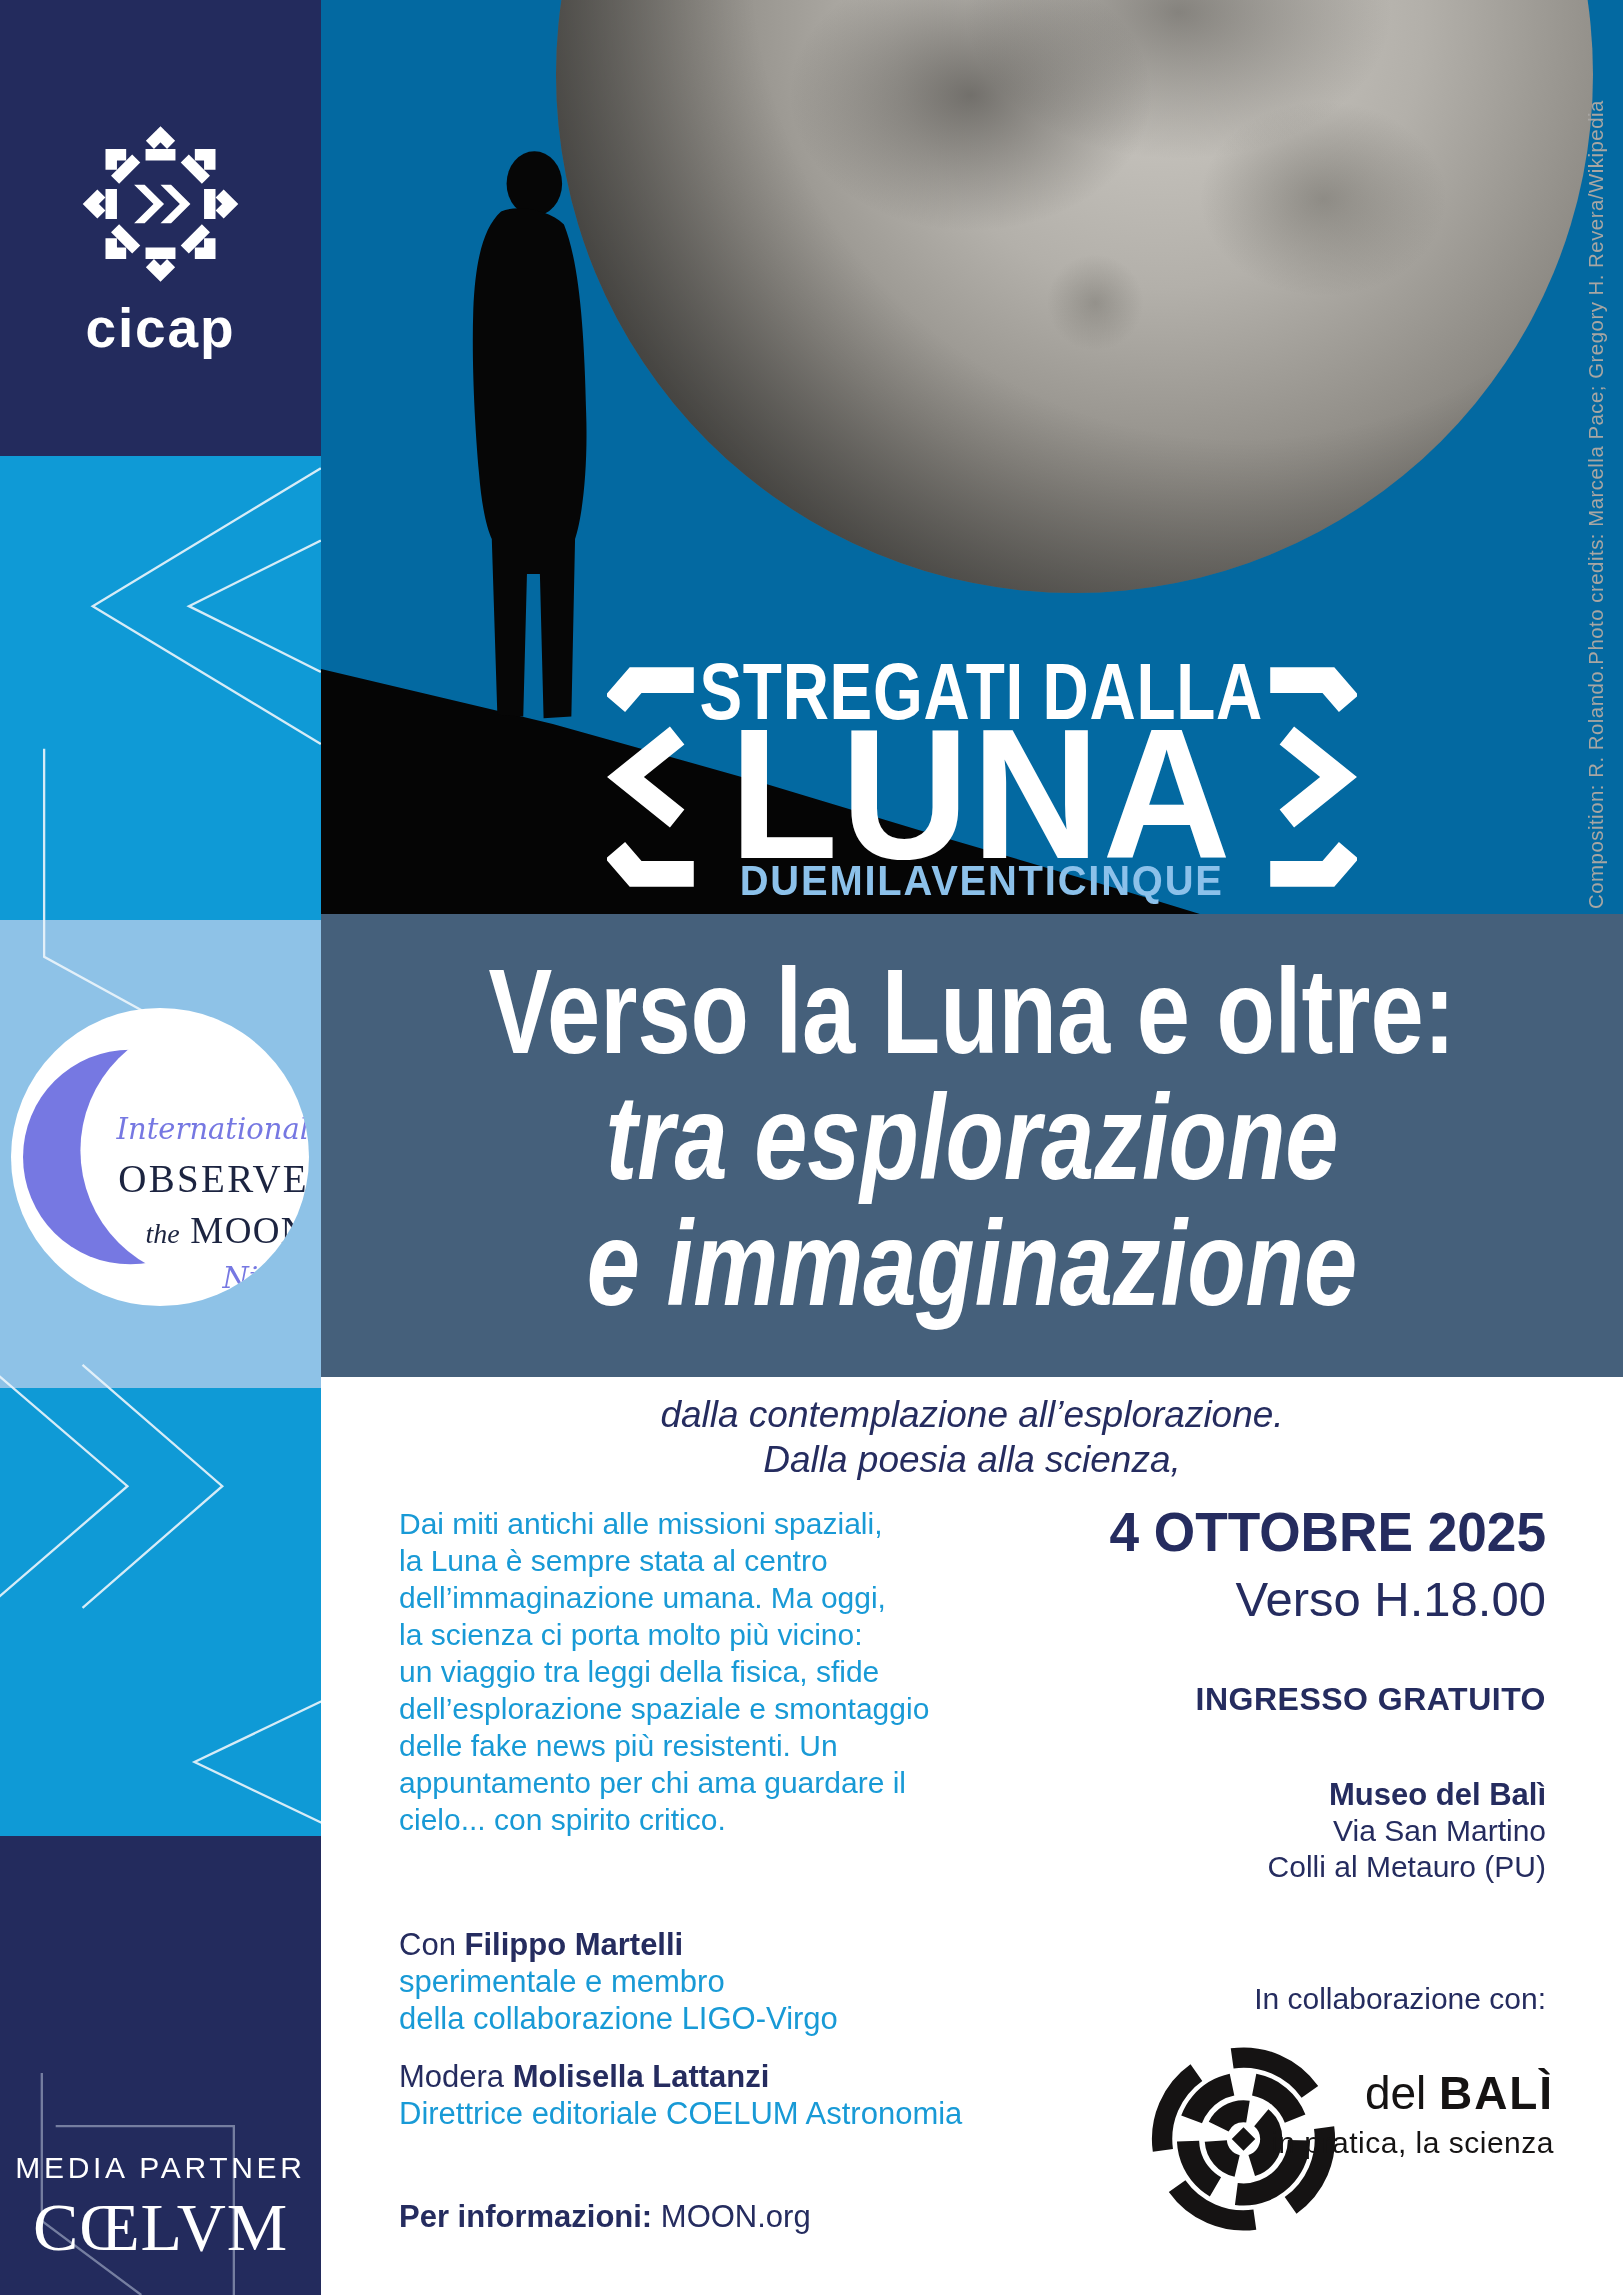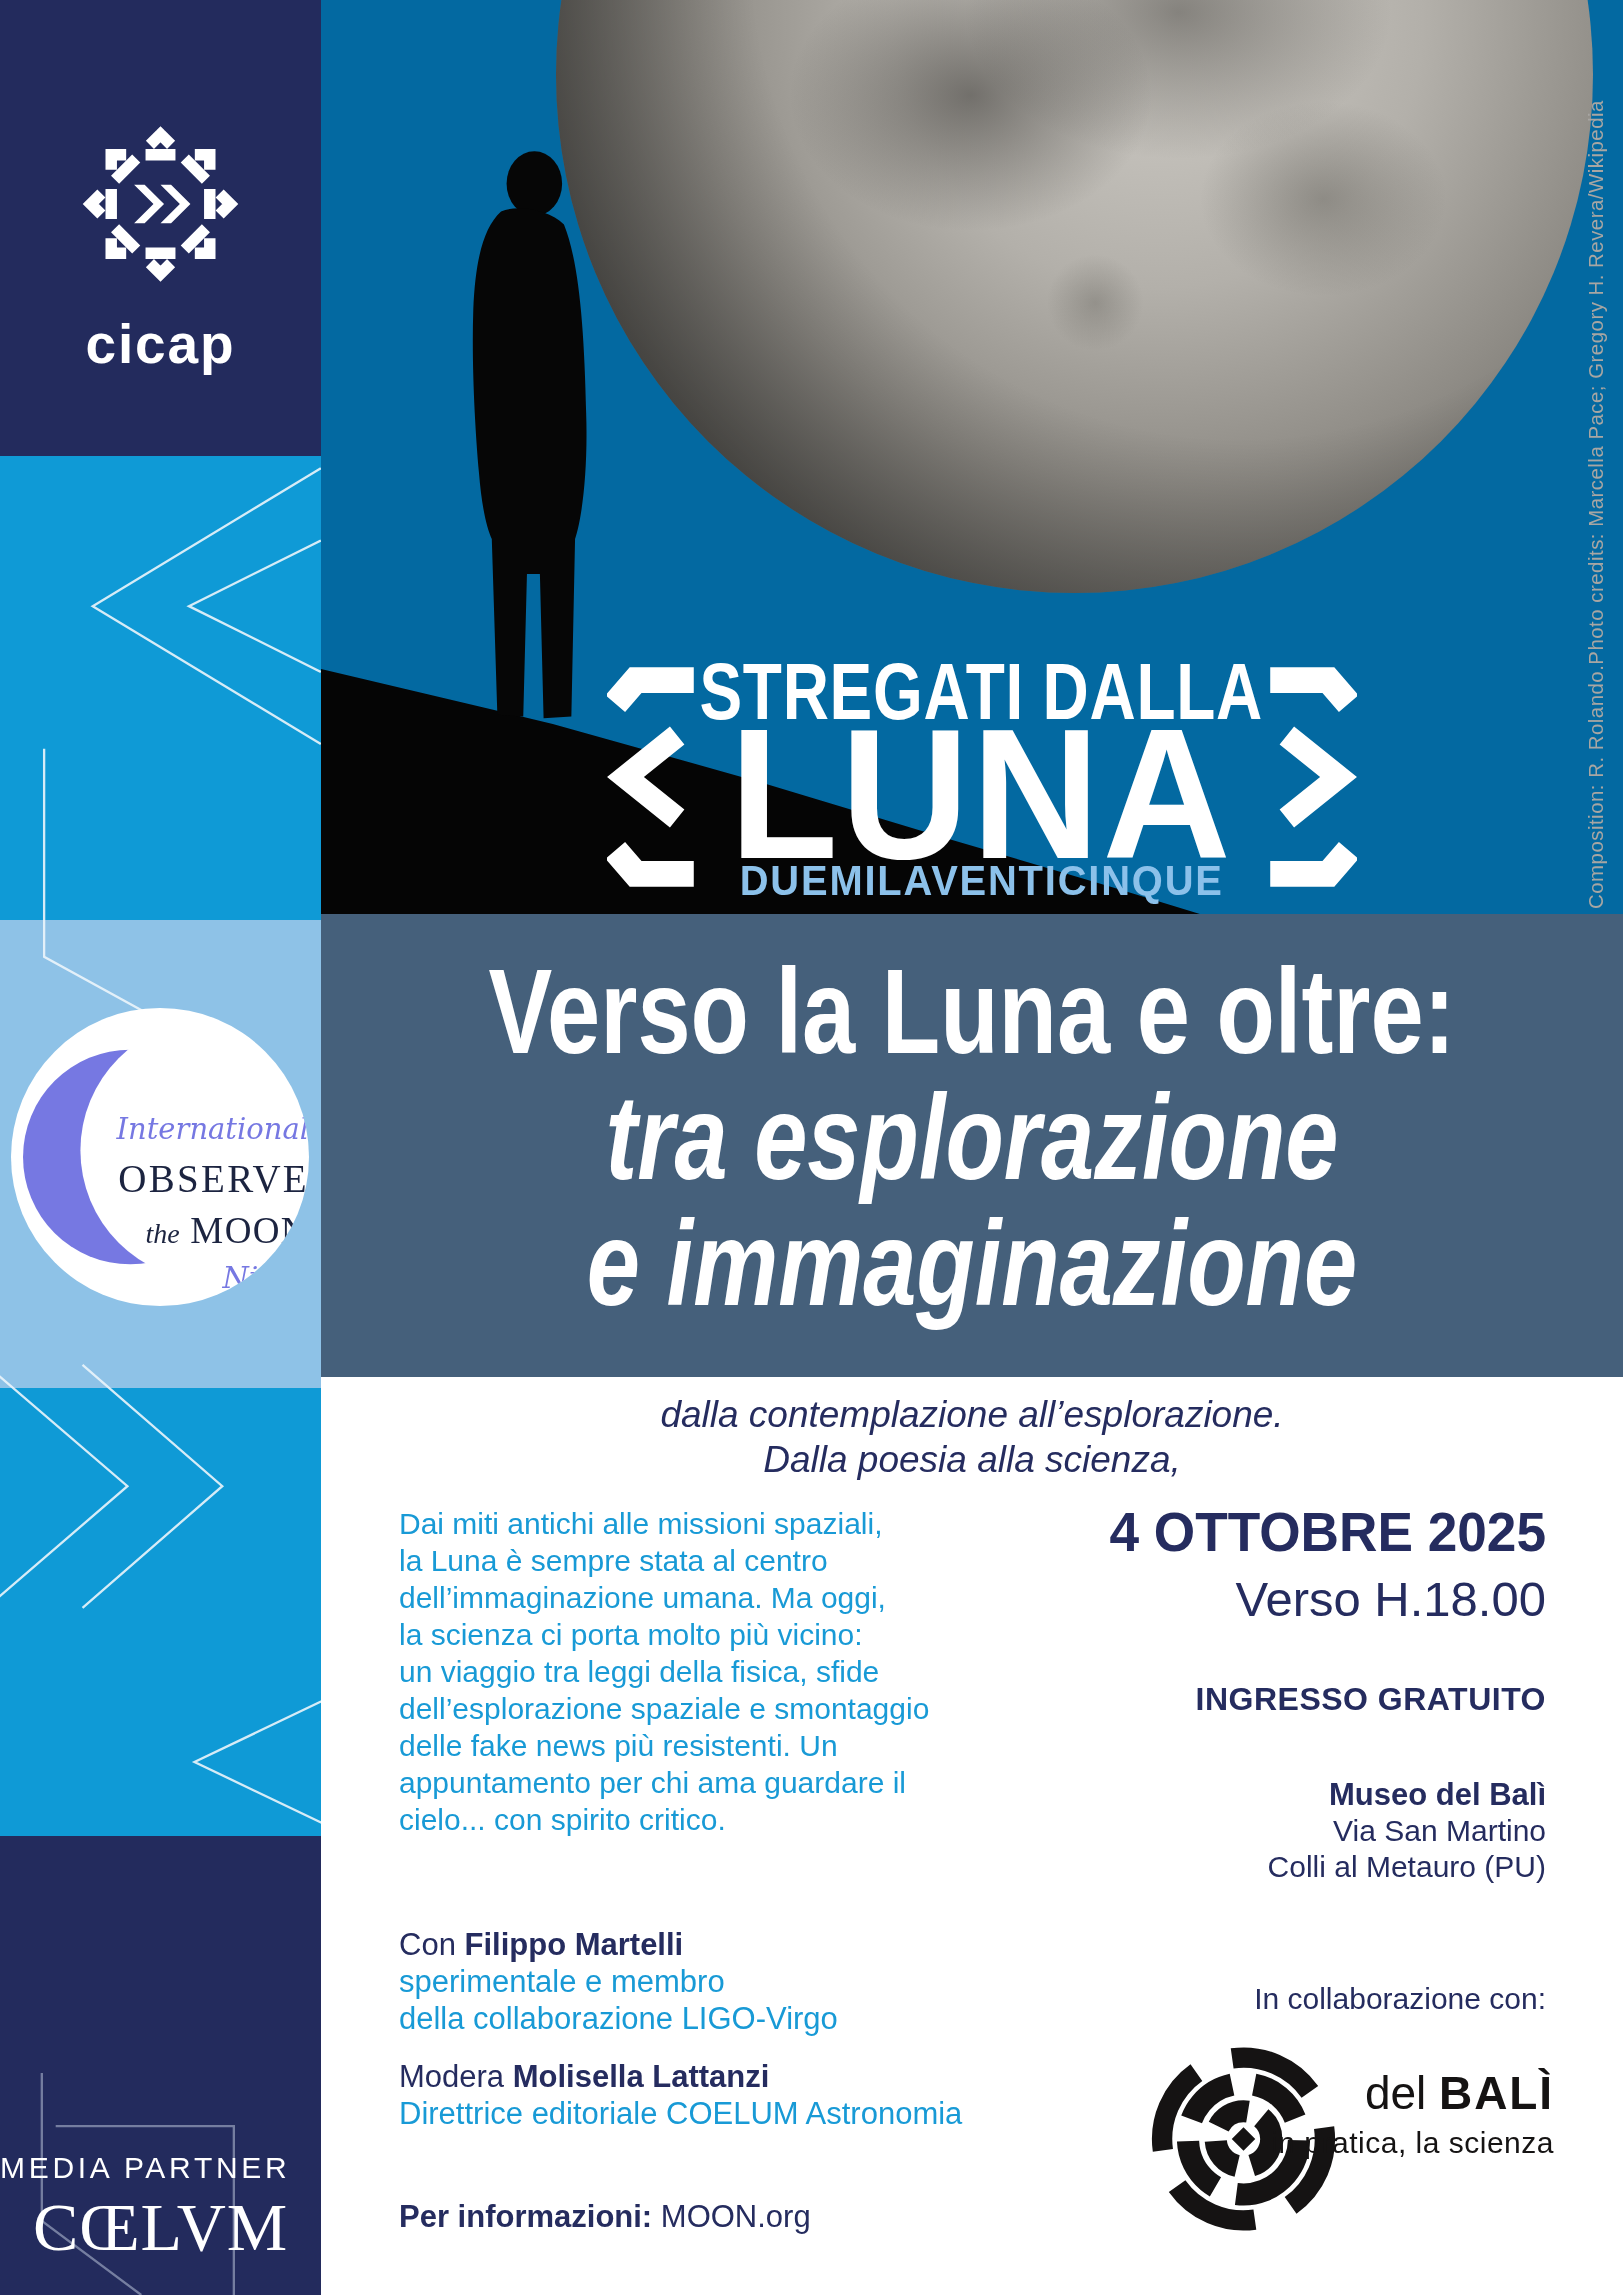--- a/index.html
+++ b/index.html
@@ -12,40 +12,40 @@
   .band { position:absolute; left:0; width:321px; }
   .band-navy-top   { top:0;    height:456px;  background:#232b5d; }
   .band-bright-1   { top:456px; height:464px; background:#0f9ad6; }
   .band-light      { top:920px; height:468px; background:#8ec2e7; }
   .band-bright-2   { top:1388px; height:448px; background:#0f9ad6; }
   .band-navy-bot   { top:1836px; height:459px; background:#232b5d; }
   #zigzags { left:0; top:0; width:321px; height:2295px; pointer-events:none; }
 
   
   #cicap-logo { left:65px; top:116px; width:191px; height:176px; }
-  #cicap-word { left:0; top:312px; width:321px; text-align:center; color:#fff;
+  #cicap-word { left:0; top:296px; width:321px; text-align:center; color:#fff;
                 font-size:55px; font-weight:bold; letter-spacing:1.9px; }
 
   
   #otm-circle { left:11px; top:1008px; width:298px; height:298px; background:#fff;
                 border-radius:50%; overflow:hidden; }
   #otm-crescent { left:0; top:0; width:298px; height:298px; }
   .otm-text { position:absolute; width:298px; text-align:right;margin-top:31px; }
   #otm-l1 { top:73px; font-family:"DejaVu Serif", serif; font-style:italic;
             font-size:29px; color:#7678e2; }
   #otm-l2 { top:117px; font-family:"Liberation Serif", serif; font-size:39px;
             letter-spacing:2.3px; color:#1c2440; padding-left:28px; }
   #otm-l3 { top:170px; font-family:"Liberation Serif", serif; font-size:37px;
             letter-spacing:1.4px; color:#1c2440; padding-left:32px; }
   #otm-l3 .the { font-style:italic; font-size:28px; letter-spacing:0; }
   #otm-l4 { top:221px; font-family:"DejaVu Serif", serif; font-style:italic;
             font-size:30px; color:#7678e2; padding-left:56px; }
 
   
-  #media-partner { left:0; top:2151px; width:321px; text-align:left; color:#fff;
+  #media-partner { left:0; top:2151px; width:321px; text-align:center; color:#fff;
                    font-size:30px; letter-spacing:3.7px; font-weight:normal; }
   #coelum { left:0; top:2188px; width:321px; text-align:center; color:#fff;
             font-family:"Liberation Serif", serif; font-size:68px; letter-spacing:0.9px; }
 
   
   #photo { left:321px; top:0; width:1418px; height:914px; background:#0369a1; overflow:hidden; }
   #moon { position:absolute; left:235px; top:-444px; width:1037px; height:1037px; border-radius:50%;
     background:
       radial-gradient(ellipse 259px 194px at 40% 52%, rgba(55,53,50,.55), transparent 70%),
       radial-gradient(ellipse 296px 204px at 60% 44%, rgba(62,60,56,.5), transparent 72%),

